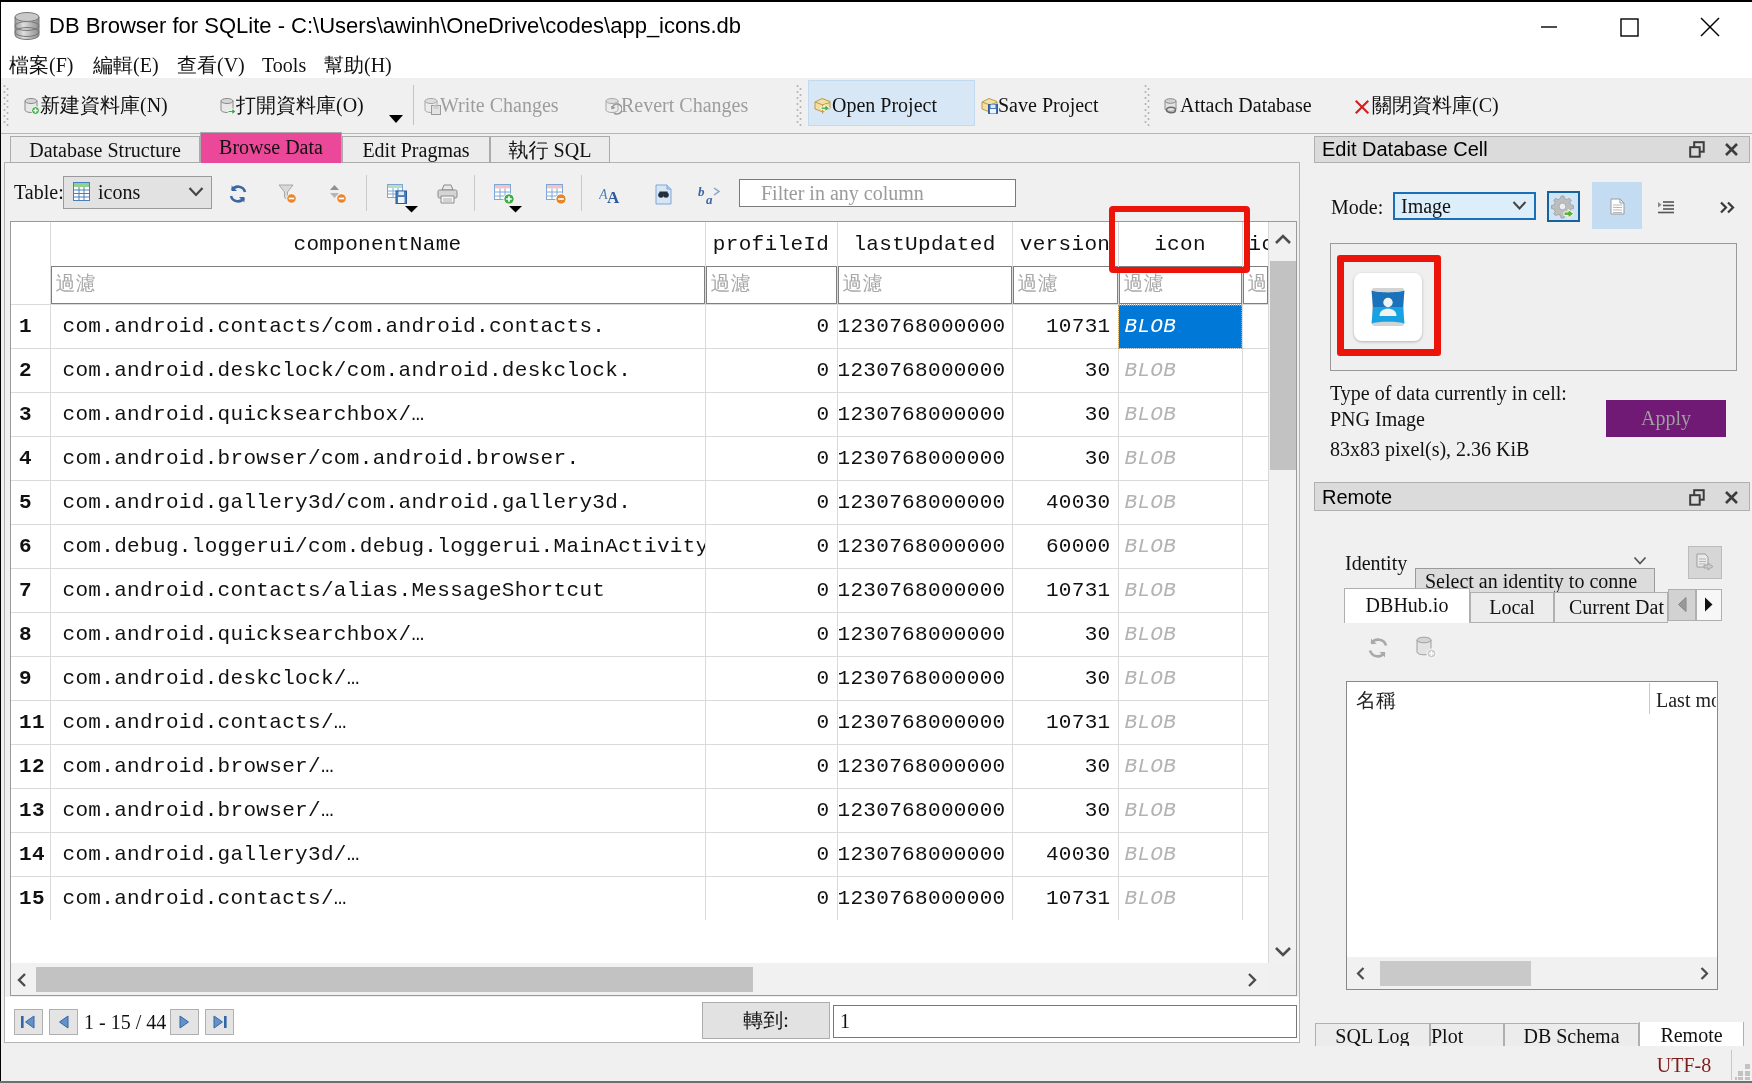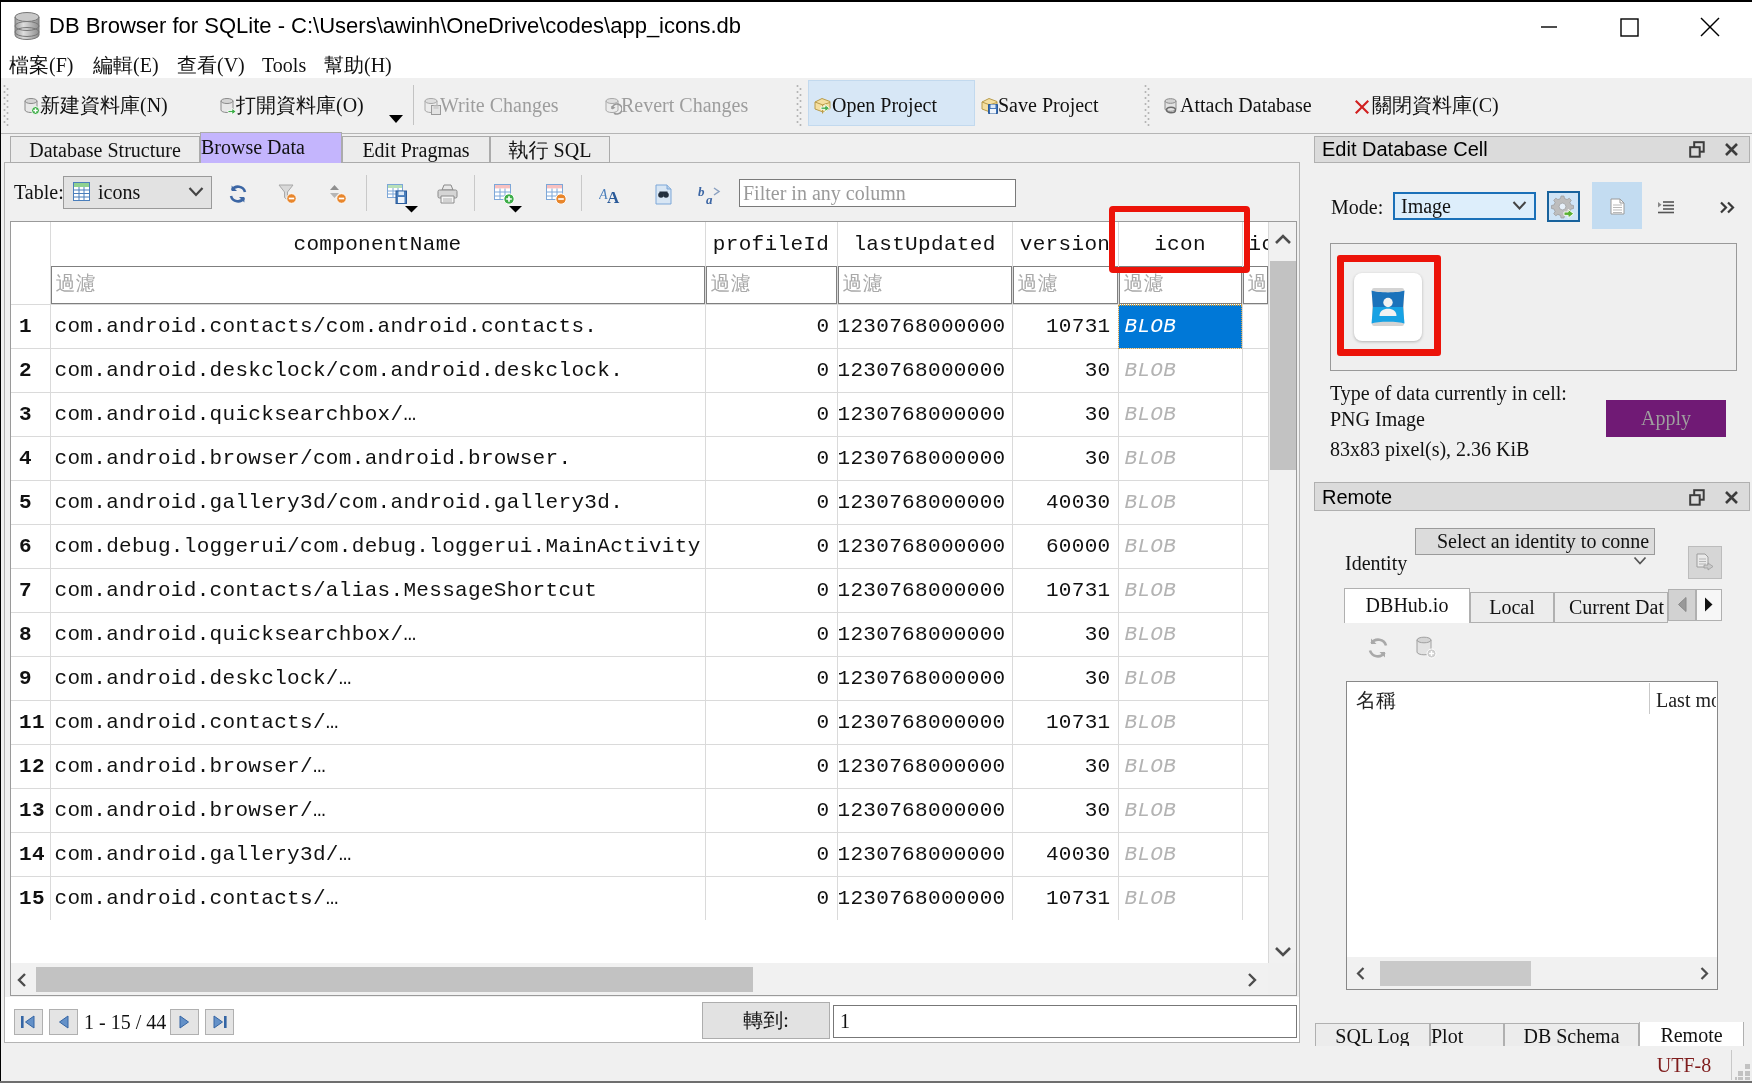--- a/index.html
+++ b/index.html
@@ -7,21 +7,21 @@
 .ser{font-family:"Liberation Serif",serif}
 .sans{font-family:"Liberation Sans",sans-serif}
 .dis{color:#9d9d9d}
 #grid{border-collapse:collapse;table-layout:fixed;font-family:"Liberation Mono",monospace;font-size:21px;letter-spacing:0.32px;background:#fff}
 #grid td,#grid th{padding:0;overflow:hidden;white-space:nowrap}
 #grid th{font-weight:normal;text-align:center;height:44px;border-right:1px solid #dadada}
 #grid td.f{height:36px;border-right:1px solid #dadada}
 #grid td.f div{height:36px;border:1px solid #7f7f7f;background:#fff;color:#a9a9a9;font-family:"Liberation Serif",serif;font-size:20px;line-height:32px;padding-left:4px}
 #grid td.d{height:43px;border-right:1px solid #dadada;border-top:1px solid #dadada}
 #grid td.n{padding-left:8px;font-weight:bold}
-#grid td.t{padding-left:4px}
+#grid td.t{padding-left:12px}
 #grid td.r{text-align:right;padding-right:7px}
 #grid td.b{padding-left:6px;font-style:italic;color:#b3b3b3}
 </style></head>
 <body>
 <div id="w">
 
 <div class="abs" style="left:0;top:0;width:1752px;height:2px;background:#000"></div>
 <div class="abs" style="left:0;top:0;width:1px;height:1081px;background:#000"></div>
 <div class="abs" style="left:0;top:1081px;width:1752px;height:2px;background:#6e6e6e"></div>
 
@@ -167,21 +167,21 @@
   <path d="M2.5 1 L8 6.5 L13.5 1 L15 2.5 L9.5 8 L15 13.5 L13.5 15 L8 9.5 L2.5 15 L1 13.5 L6.5 8 L1 2.5 z" fill="#d11f1f"></path>
 </svg>
 <div class="abs" style="left:1372px;top:91px;height:28px;line-height:28px">關閉資料庫(C)</div>
 
 <div class="abs" style="left:4px;top:162px;width:1296px;height:881px;border:1px solid #b4b4b4;box-sizing:border-box;background:#f0f0f0"></div>
 <div class="abs" style="left:5px;top:997px;width:1294px;height:45px;background:#fff"></div>
 
 <div class="abs" style="left:10px;top:136px;width:190px;height:27px;background:#ececec;border:1px solid #ababab;box-sizing:border-box;text-align:center;line-height:26px">Database Structure</div>
 <div class="abs" style="left:342px;top:136px;width:148px;height:27px;background:#ececec;border:1px solid #ababab;box-sizing:border-box;text-align:center;line-height:26px">Edit Pragmas</div>
 <div class="abs" style="left:490px;top:136px;width:120px;height:27px;background:#ececec;border:1px solid #ababab;box-sizing:border-box;text-align:center;line-height:26px">執行 SQL</div>
-<div class="abs" style="left:200px;top:132px;width:142px;height:31px;background:#c4b5fd;border:1px solid #ababab;border-bottom:none;box-sizing:border-box;line-height:29px">Browse Data</div>
+<div class="abs" style="left:200px;top:132px;width:142px;height:31px;background:#ec4899;border:1px solid #ababab;border-bottom:none;box-sizing:border-box;text-align:center;line-height:29px">Browse Data</div>
 
 <div class="abs" style="left:14px;top:176px;height:33px;line-height:33px">Table:</div>
 <div class="abs" style="left:63px;top:176px;width:149px;height:33px;background:#e2e2e2;border:1px solid #9a9a9a;box-sizing:border-box"></div>
 <svg class="abs" style="left:73px;top:182px" width="17" height="19" viewBox="0 0 17 19">
   <rect x="0.5" y="0.5" width="16" height="18" fill="#fff" stroke="#4a7ebb"></rect>
   <rect x="1" y="1" width="15" height="4" fill="#8fd18f"></rect>
   <g stroke="#4a7ebb" stroke-width="1">
         <line x1="1" y1="8" x2="16" y2="8"></line>
         <line x1="1" y1="11.5" x2="16" y2="11.5"></line>
         <line x1="1" y1="15" x2="16" y2="15"></line>
@@ -272,21 +272,21 @@
   <path d="M13 1 v4 h4" fill="#b8cfe8" stroke="#7da7d8"></path>
   <circle cx="7" cy="11" r="2.8" fill="#24303e"></circle>
       <circle cx="12" cy="11" r="2.8" fill="#24303e"></circle>
   <rect x="5.5" y="7.5" width="8" height="2.6" fill="#24303e"></rect>
 </svg>
 <svg class="abs" style="left:698px;top:185px" width="24" height="20" viewBox="0 0 24 20">
   <text x="0" y="11" font-family="Liberation Serif" font-size="13" font-weight="bold" font-style="italic" fill="#3c66a4">b</text>
   <text x="8" y="19" font-family="Liberation Serif" font-size="13" font-weight="bold" font-style="italic" fill="#3c66a4">a</text>
   <path d="M16 3 l5 3.5 -5 3.5" fill="none" stroke="#8aa0c0" stroke-width="1.5"></path>
 </svg>
-<div class="abs ser" style="left:739px;top:179px;width:277px;height:28px;background:#fff;border:1px solid #7a7a7a;box-sizing:border-box;color:#9a9a9a;font-size:20px;line-height:26px;padding-left:3px">Filter in any column</div>
+<div class="abs ser" style="left:739px;top:179px;width:277px;height:28px;background:#fff;border:1px solid #7a7a7a;box-sizing:border-box;color:#9a9a9a;font-size:20px;line-height:26px;padding-left:21px">Filter in any column</div>
 
 <div class="abs" style="left:11px;top:222px;width:1257px;height:741px;background:#fff;overflow:hidden">
 <table id="grid" style="width:1257px">
 <colgroup>
           <col style="width:39px">
           <col style="width:655px">
           <col style="width:132px">
           <col style="width:175px">
           <col style="width:106px">
           <col style="width:124px">
@@ -560,21 +560,21 @@
 <div class="abs" style="left:1314px;top:482px;width:436px;height:29px;background:#dbdbdb;border:1px solid #b0b0b0;box-sizing:border-box"></div>
 <div class="abs sans" style="left:1322px;top:486px;font-size:20px;color:#000">Remote</div>
 <svg class="abs" style="left:1689px;top:489px" width="16" height="17" viewBox="0 0 16 17">
   <rect x="5.2" y="1.2" width="9.5" height="9.5" fill="none" stroke="#3c3c3c" stroke-width="2"></rect>
   <rect x="1.2" y="6.2" width="9.5" height="9.5" fill="#dbdbdb" stroke="#3c3c3c" stroke-width="2"></rect>
 </svg>
 <svg class="abs" style="left:1724px;top:490px" width="15" height="15" viewBox="0 0 15 15">
   <path d="M2 2 L13 13 M13 2 L2 13" stroke="#3c3c3c" stroke-width="2.6"></path>
 </svg>
 <div class="abs" style="left:1345px;top:548px;height:30px;line-height:30px">Identity</div>
-<div class="abs" style="left:1415px;top:528px;width:240px;height:27px;background:#dcdcdc;border:1px solid #9a9a9a;box-sizing:border-box;line-height:25px;padding-left:21px;overflow:hidden;white-space:nowrap;font-size:20px">Select an identity to conne</div>
+<div class="abs" style="left:1415px;top:568px;width:240px;height:27px;background:#dcdcdc;border:1px solid #9a9a9a;box-sizing:border-box;line-height:25px;padding-left:9px;overflow:hidden;white-space:nowrap;font-size:20px">Select an identity to conne</div>
 <svg class="abs" style="left:1633px;top:556px" width="14" height="10" viewBox="0 0 14 10">
       <path d="M1.5 1.5 L7 7.5 L12.5 1.5" fill="none" stroke="#555" stroke-width="1.8"></path>
     </svg>
 <div class="abs" style="left:1688px;top:546px;width:34px;height:33px;background:#d6d6d6;border:1px solid #bcbcbc;box-sizing:border-box"></div>
 <svg class="abs" style="left:1696px;top:553px" width="19" height="19" viewBox="0 0 19 19">
   <path d="M1 1 h8 l3 3 v10 h-11 z" fill="#e9e9e9" stroke="#9d9d9d"></path>
   <g stroke="#b5b5b5">
         <line x1="3" y1="6" x2="10" y2="6"></line>
         <line x1="3" y1="8.5" x2="10" y2="8.5"></line>
         <line x1="3" y1="11" x2="10" y2="11"></line>

